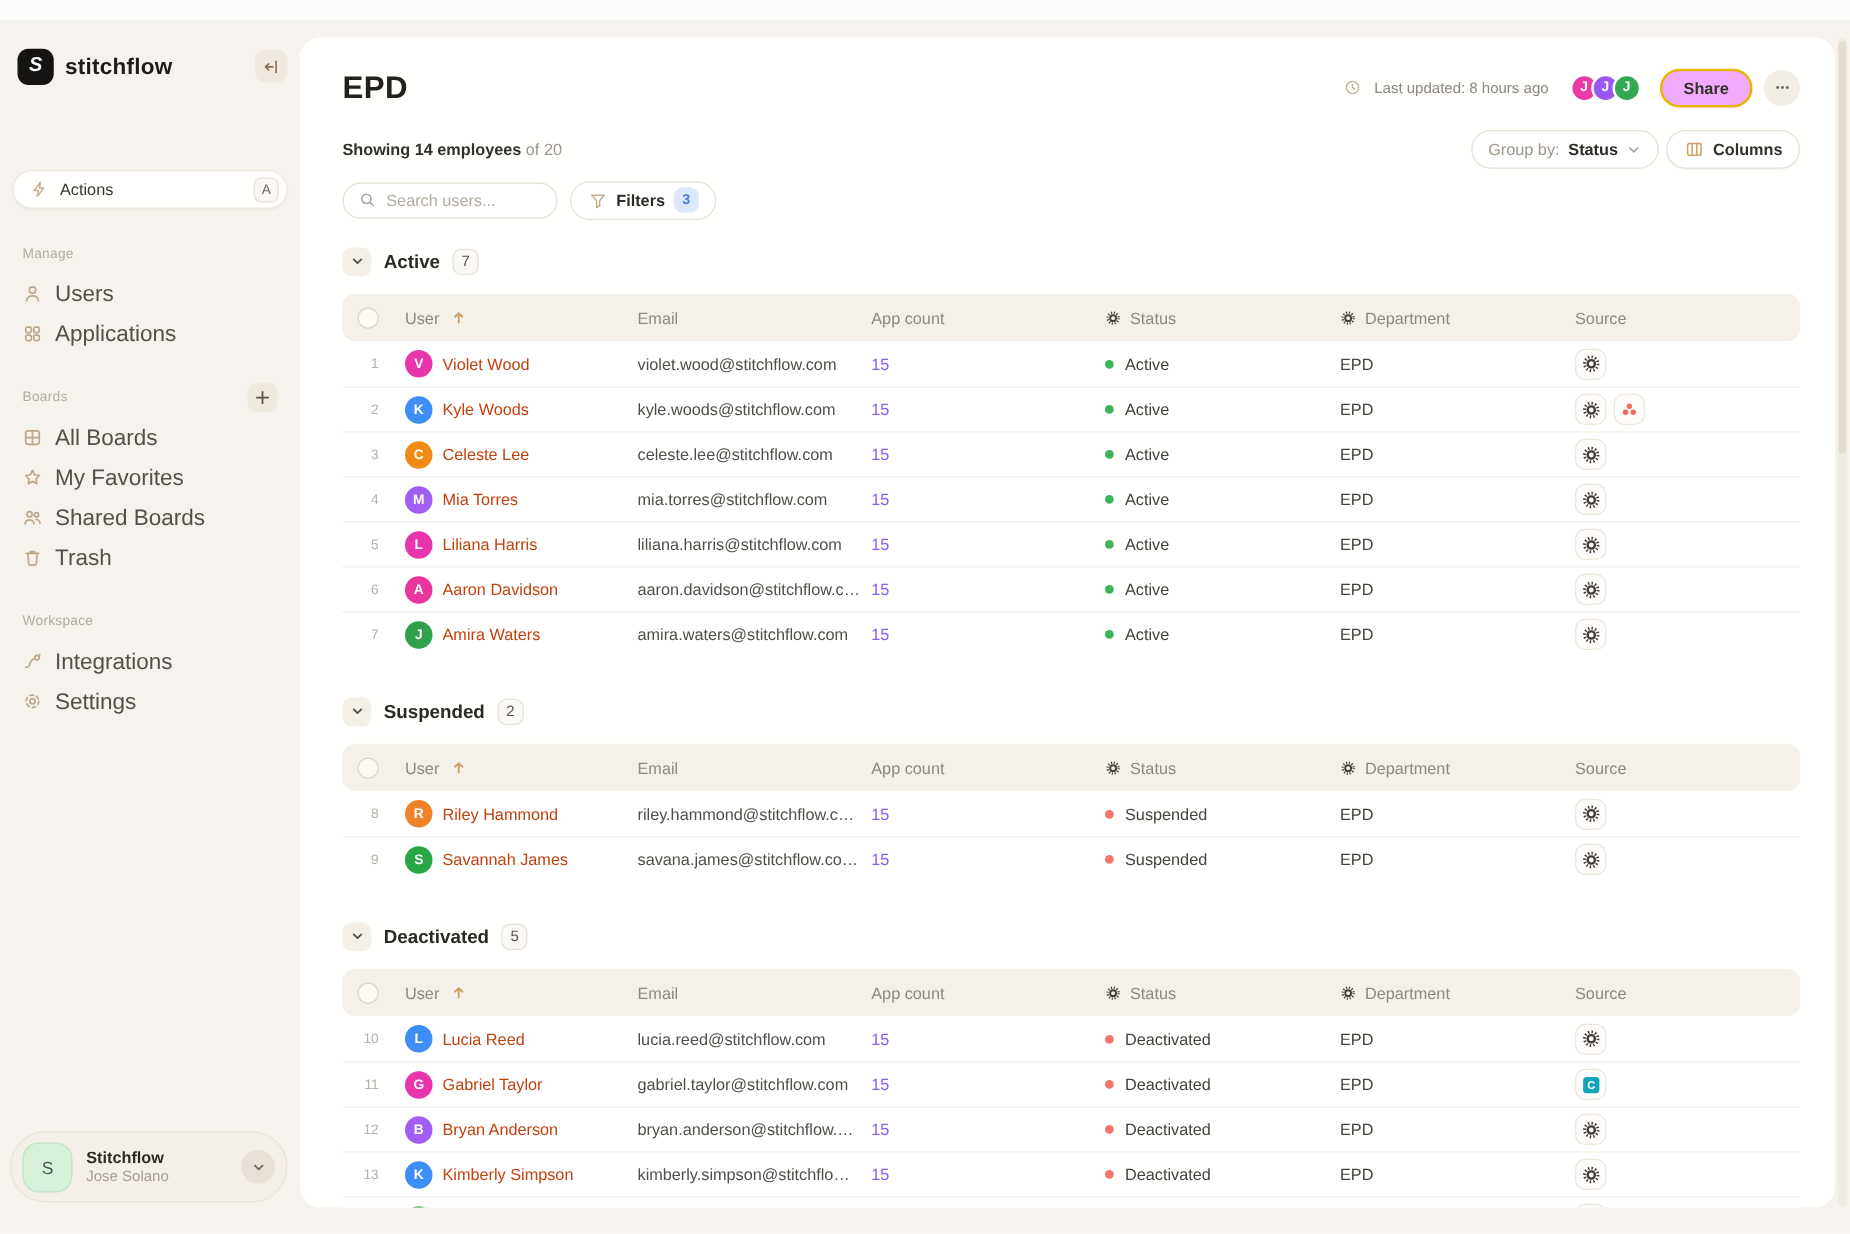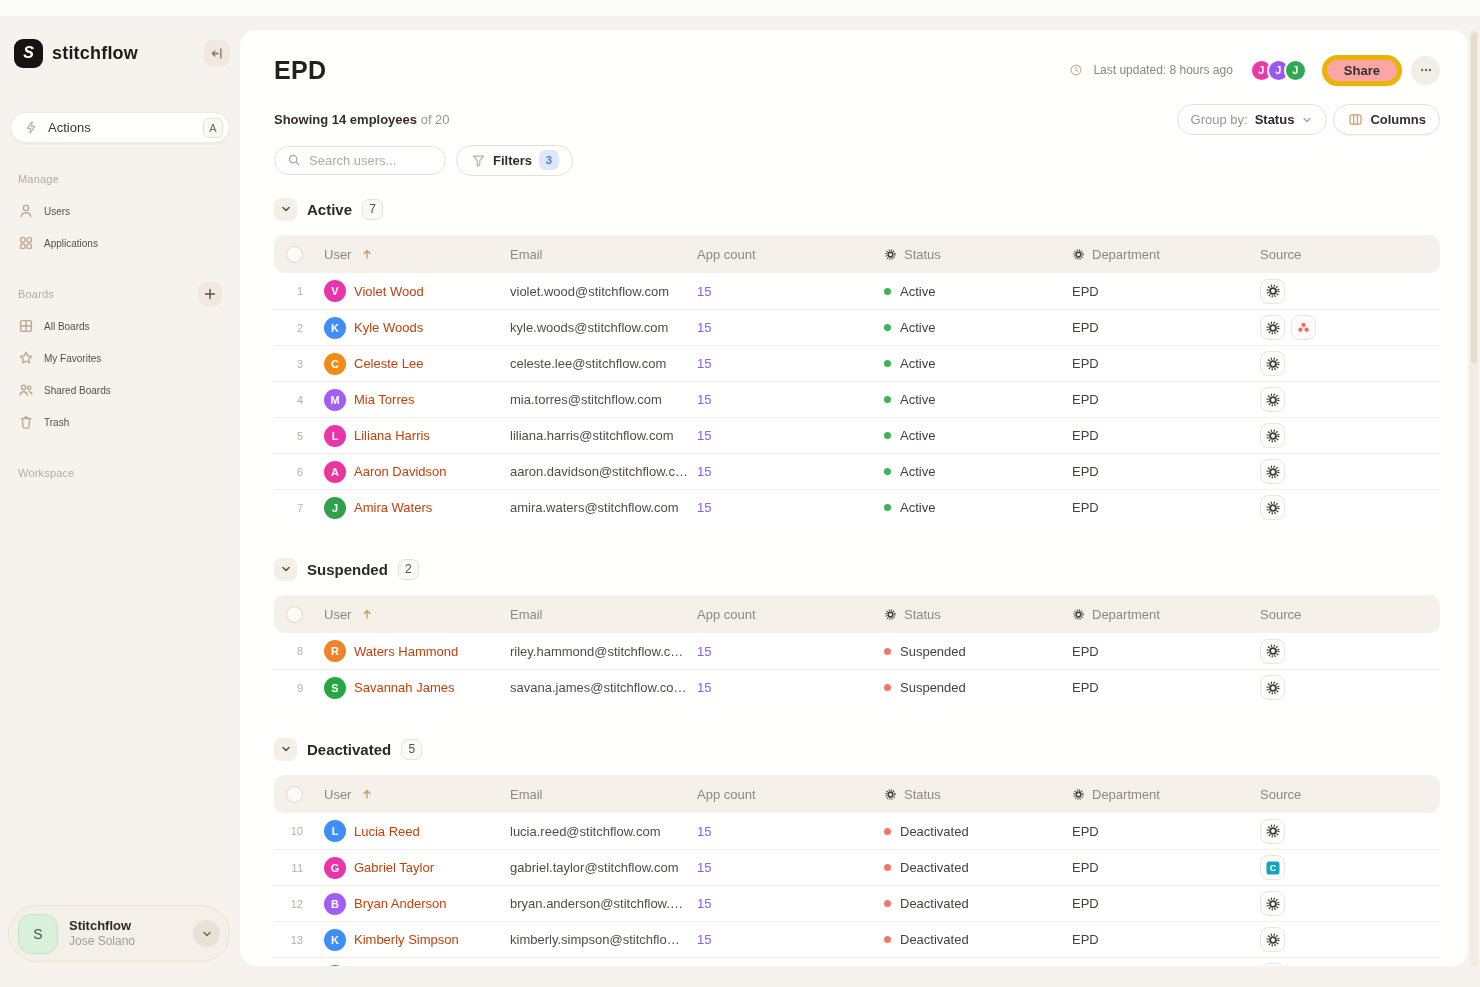--- a/index.html
+++ b/index.html
@@ -7,47 +7,47 @@
   body{font-family:"Liberation Sans","DejaVu Sans",sans-serif;background:#fcfcfa;position:relative;color:#34322d;}
   .bg{position:absolute;left:0;top:16px;right:0;bottom:0;background:#f6f3ee;z-index:0;}
 
   
   .sidebar{position:absolute;left:0;top:16px;bottom:0;width:240px;z-index:2;padding:0 10px;}
   .logo-row{margin-top:22px;display:flex;align-items:center;justify-content:space-between;height:30px;padding-left:4px;}
   .logo{display:flex;align-items:center;gap:9px;cursor:pointer;}
   .logo-mark{width:29px;height:29px;border-radius:9px;background:#151412;color:#fff;display:flex;align-items:center;justify-content:center;font-weight:bold;font-size:16px;font-style:italic;}
   .logo-text{font-size:18px;font-weight:700;color:#1e1c19;letter-spacing:.2px;}
   .icon-btn{width:26px;height:26px;border:none;border-radius:8px;background:#efe9e0;display:flex;align-items:center;justify-content:center;cursor:pointer;}
-  .actions-pill{margin-top:44px;width:100%;height:31px;border:1px solid #efe9e0;border-radius:16px;background:#fffffe;box-shadow:0 1px 2px rgba(90,80,60,.07);display:flex;align-items:center;gap:9px;padding:0 6px 0 12px;font-size:13px;font-weight:500;color:#3a3731;cursor:pointer;font-family:inherit;}
+  .actions-pill{margin-top:68px;width:100%;height:31px;border:1px solid #efe9e0;border-radius:16px;background:#fffffe;box-shadow:0 1px 2px rgba(90,80,60,.07);display:flex;align-items:center;gap:9px;padding:0 6px 0 12px;font-size:13px;font-weight:500;color:#3a3731;cursor:pointer;font-family:inherit;}
   .actions-pill .grow{flex:1;text-align:left;}
   .kbd{margin-left:auto;width:20px;height:20px;border:1px solid #e7e0d3;border-radius:6px;background:#faf8f4;display:flex;align-items:center;justify-content:center;font-size:11px;color:#6d6960;}
   .nav-section{margin-top:26px;}
   .nav-sec-head{display:flex;align-items:center;justify-content:space-between;height:20px;padding:0 8px;margin-bottom:7px;}
   .nav-sec-label{font-size:11px;color:#b3aca0;letter-spacing:.2px;}
   .add-btn{display:none;width:24px;height:24px;border:none;border-radius:8px;background:#efe9e0;align-items:center;justify-content:center;cursor:pointer;}
   .nav-item{display:flex;align-items:center;gap:10px;height:30px;padding:0 8px;border-radius:8px;cursor:pointer;margin-bottom:2px;}
   .nav-ic{width:16px;height:16px;display:flex;align-items:center;justify-content:center;}
-  .nav-label{font-size:10px;color:#53504a;}
+  .nav-label{font-size:18px;color:#53504a;}
   .ws-card{position:absolute;left:8px;right:10px;bottom:25px;height:57px;border:1px solid #e9e2d6;border-radius:29px;background:#f4f0e9;display:flex;align-items:center;gap:11px;padding:0 9px;cursor:pointer;}
   .ws-avatar{width:40px;height:40px;border-radius:13px;background:#d9f1da;border:1px solid #c2e4c5;display:flex;align-items:center;justify-content:center;font-size:14px;color:#3f5c42;}
   .ws-text{flex:1;line-height:1.25;}
   .ws-name{font-size:13px;font-weight:700;color:#2c2a25;}
   .ws-user{font-size:12px;color:#a49d92;}
   .ws-chev{width:27px;height:27px;border:none;border-radius:50%;background:#e8e1d5;color:#6e6a61;display:flex;align-items:center;justify-content:center;cursor:pointer;}
 
   
   .card{position:absolute;left:240px;right:12px;top:30px;bottom:21px;background:#fffffe;border-radius:16px;z-index:1;padding:24px 28px 0 34px;overflow:hidden;}
   .card-head{display:flex;align-items:center;justify-content:space-between;height:32px;}
   .card-head h1{font-size:25px;font-weight:700;color:#232119;letter-spacing:.3px;}
   .head-right{display:flex;align-items:center;gap:9px;}
   .updated{font-size:12px;color:#8d867b;margin-right:8px;}
   .avatars{display:flex;align-items:center;margin-right:6px;}
   .collab{width:23px;height:23px;border-radius:50%;border:2px solid #fff;color:#fff;font-size:11px;font-weight:700;display:flex;align-items:center;justify-content:center;margin-left:-6px;cursor:pointer;}
   .collab:first-child{margin-left:0;}
-  .share-btn{height:31px;padding:0 17px;border:5px solid #eab308;border-radius:16px;background:#fca5a5;font-size:13px;font-weight:600;color:#33302a;box-shadow:0 1px 2px rgba(90,80,60,.08);cursor:pointer;font-family:inherit;}
+  .share-btn{height:31px;padding:0 17px;border:2px solid #eab308;border-radius:16px;background:#f0abfc;font-size:13px;font-weight:600;color:#33302a;box-shadow:0 1px 2px rgba(90,80,60,.08);cursor:pointer;font-family:inherit;}
   .more-btn{width:29px;height:29px;border:none;border-radius:50%;background:#f2ede5;display:flex;align-items:center;justify-content:center;cursor:pointer;}
   .toolbar{margin-top:18px;display:flex;align-items:center;justify-content:space-between;height:31px;}
   .showing{font-size:13px;}
   .showing .strong{font-weight:700;color:#322f29;}
   .showing .faint{color:#9c968a;}
   .toolbar-right{display:flex;align-items:center;gap:6px;}
   .pill{height:31px;border:1px solid #e7e0d3;border-radius:16px;background:#fff;display:flex;align-items:center;gap:7px;padding:0 13px;font-size:13px;cursor:pointer;font-family:inherit;}
   .pill .lab{color:#9c958a;}
   .pill .val{color:#2e2b26;font-weight:600;}
   .pill .chev{color:#b2aa9d;display:flex;}
@@ -198,20 +198,41 @@
             </span>
     <span class="nav-label">Trash</span>
   </div>
         </div>
   </div>
       <div class="nav-section">
     <div class="nav-sec-head">
       <span class="nav-sec-label">Workspace</span>
 
     </div>
+    <div class="nav-items">
+          <div class="nav-item">
+    <span class="nav-ic">
+              <svg width="16" height="16" viewBox="0 0 16 16" fill="none" stroke="#bfa98d" stroke-width="1.4" stroke-linecap="round" stroke-linejoin="round">
+                <path d="M2.8 12.6c3.6 1.4 2.6-6.4 6.4-6.2"></path>
+                <circle cx="11.6" cy="5" r="1.8"></circle>
+                <path d="M13 3.6l1-1"></path>
+              </svg>
+            </span>
+    <span class="nav-label">Integrations</span>
+  </div>
+          <div class="nav-item">
+    <span class="nav-ic">
+              <svg width="16" height="16" viewBox="0 0 16 16" fill="none" stroke="#bfa98d" stroke-width="1.4" stroke-linecap="round" stroke-linejoin="round">
+                <circle cx="8" cy="8" r="2.1"></circle>
+                <circle cx="8" cy="8" r="5" stroke-dasharray="2.6 2.63"></circle>
+              </svg>
+            </span>
+    <span class="nav-label">Settings</span>
+  </div>
+        </div>
   </div>
     </nav>
 
   <div class="ws-card">
     <div class="ws-avatar">S</div>
     <div class="ws-text">
       <div class="ws-name">Stitchflow</div>
       <div class="ws-user">Jose Solano</div>
     </div>
     <button class="ws-chev">
@@ -634,21 +655,21 @@
               <span class="hlbl">Source</span>
             </div>
       </div>
       <div class="rows">
             <div class="row">
     <div class="cell c-num">
                 <span class="rnum">8</span>
               </div>
     <div class="cell c-user">
                 <span class="avatar" style="background: rgb(240, 131, 42);">R</span>
-                <span class="uname">Waters Hammond</span>
+                <span class="uname">Riley Hammond</span>
               </div>
     <div class="cell">
                 <span class="email">riley.hammond@stitchflow.c…</span>
               </div>
     <div class="cell">
                 <span class="appcount">15</span>
               </div>
     <div class="cell">
                 <span class="dot" style="background: rgb(244, 117, 106);"></span>
                 <span class="statust">Suspended</span>

